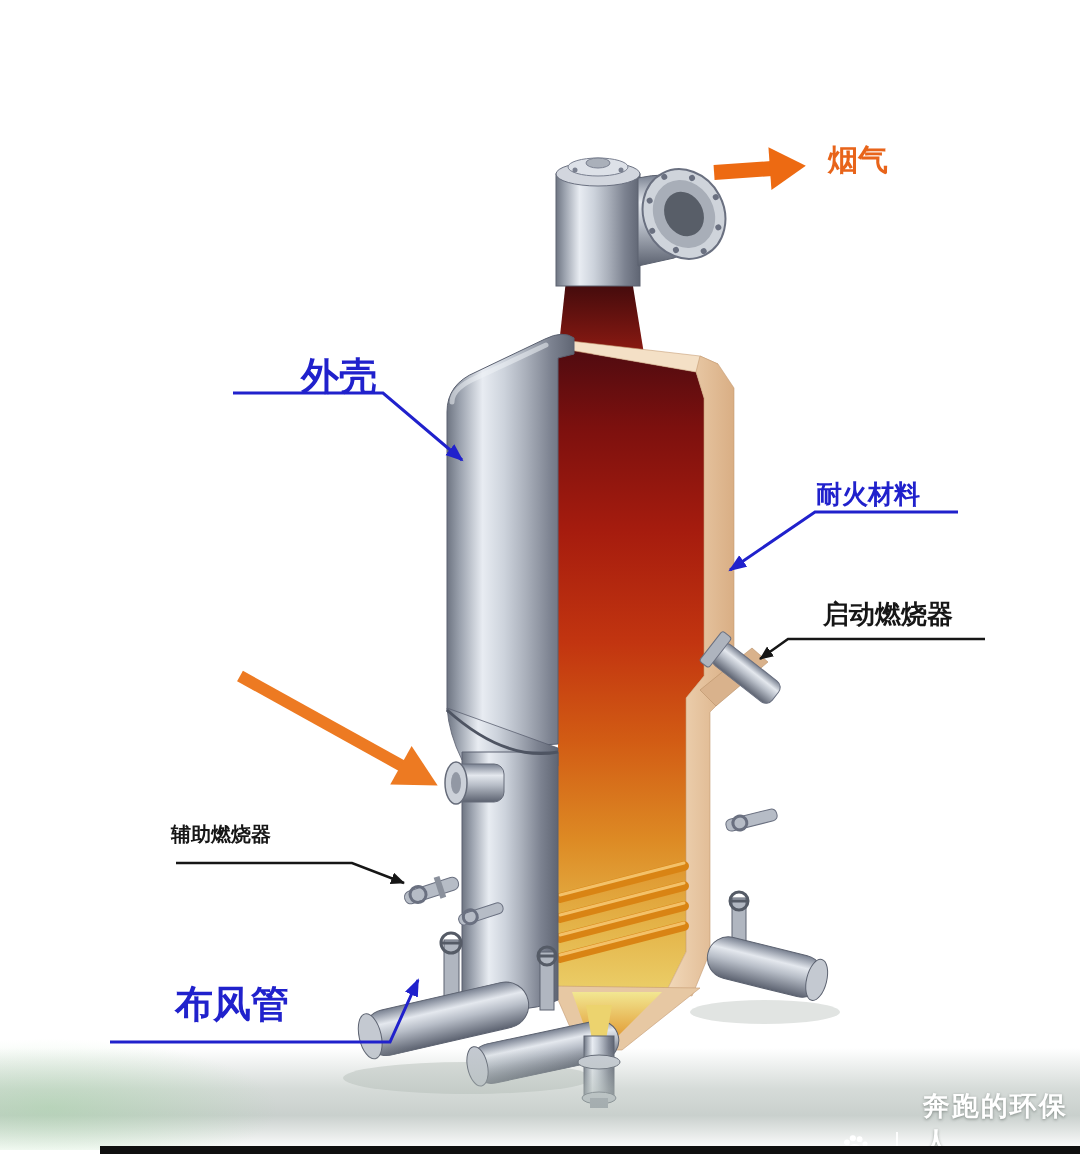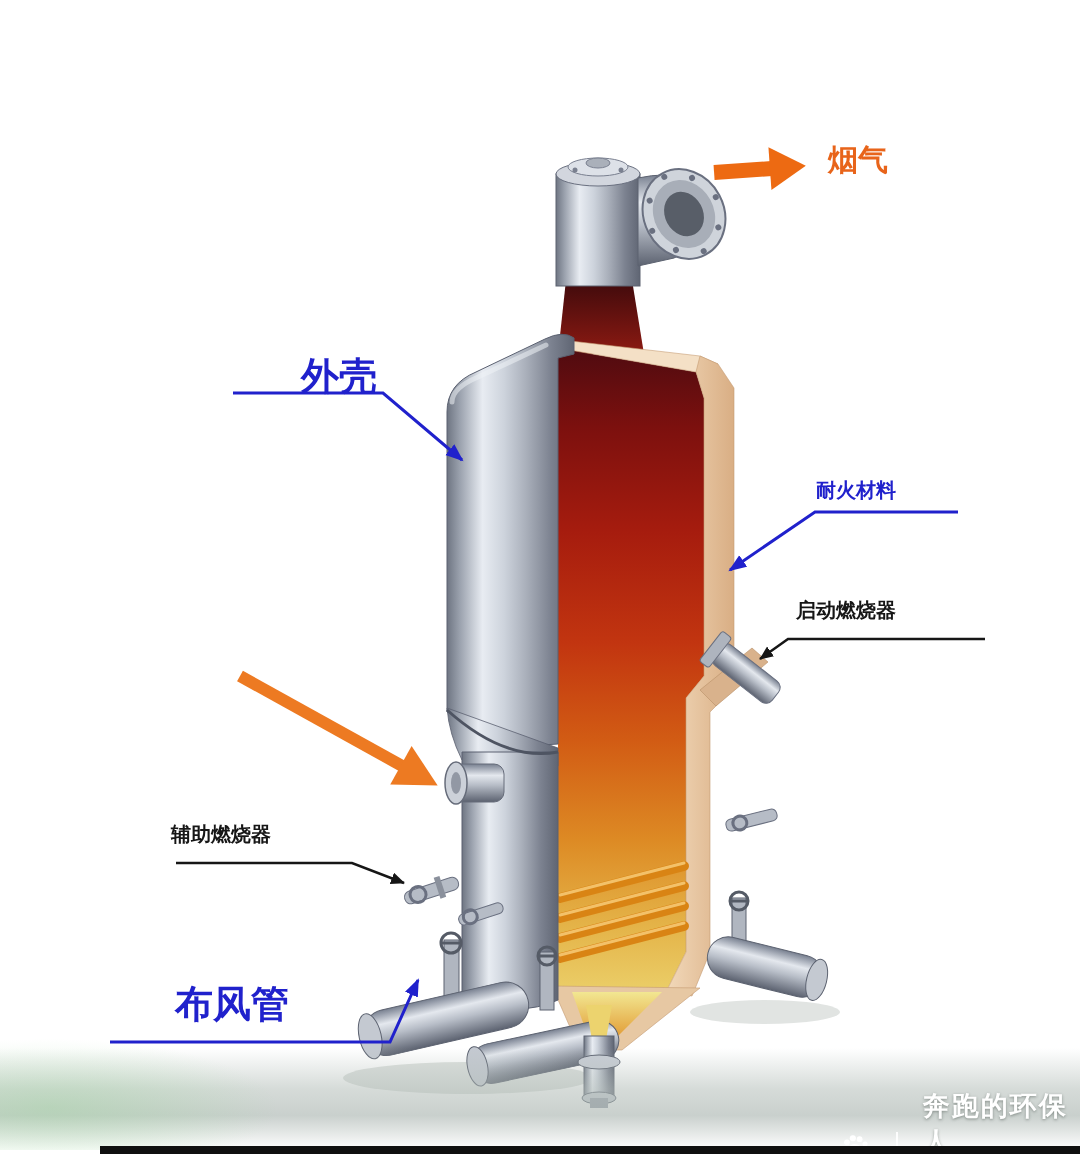--- a/index.html
+++ b/index.html
@@ -208,22 +208,22 @@
       <path d="M 985,639 L 788,639 L 760,659" fill="none" stroke="#161616" stroke-width="2.5" marker-end="url(#arrowBlack)"></path>
       <path d="M 176,863 L 352,863 L 404,883" fill="none" stroke="#161616" stroke-width="2.5" marker-end="url(#arrowBlack)"></path>
     </g>
   </svg>
 
   <div class="ground-band"></div>
   <div class="green-tint"></div>
 
   <div class="label orange" style="left:828px; top:140px; font-size:30px;">烟气</div>
   <div class="label blue" style="left:257px; top:351px; font-size:38px;margin-left:44px;">外壳</div>
-  <div class="label blue" style="left:816px; top:477px; font-size:20px;">耐火材料</div>
-  <div class="label black" style="left:796px; top:597px; font-size:20px;">启动燃烧器</div>
+  <div class="label blue" style="left:816px; top:477px; font-size:26px;">耐火材料</div>
+  <div class="label black" style="left:823px; top:597px; font-size:26px;">启动燃烧器</div>
   <div class="label black" style="left:171px; top:821px; font-size:20px;">辅助燃烧器</div>
   <div class="label blue" style="left:175px; top:979px; font-size:38px;">布风管</div>
 
   <div class="watermark">
     <svg width="32" height="30" viewBox="0 0 32 30">
       <g fill="#ffffff">
         <ellipse cx="14" cy="20" rx="7.5" ry="6"></ellipse>
         <circle cx="5.5" cy="12" r="3.2"></circle>
         <circle cx="12" cy="7.5" r="3.4"></circle>
         <circle cx="19.5" cy="8.5" r="3.2"></circle>

